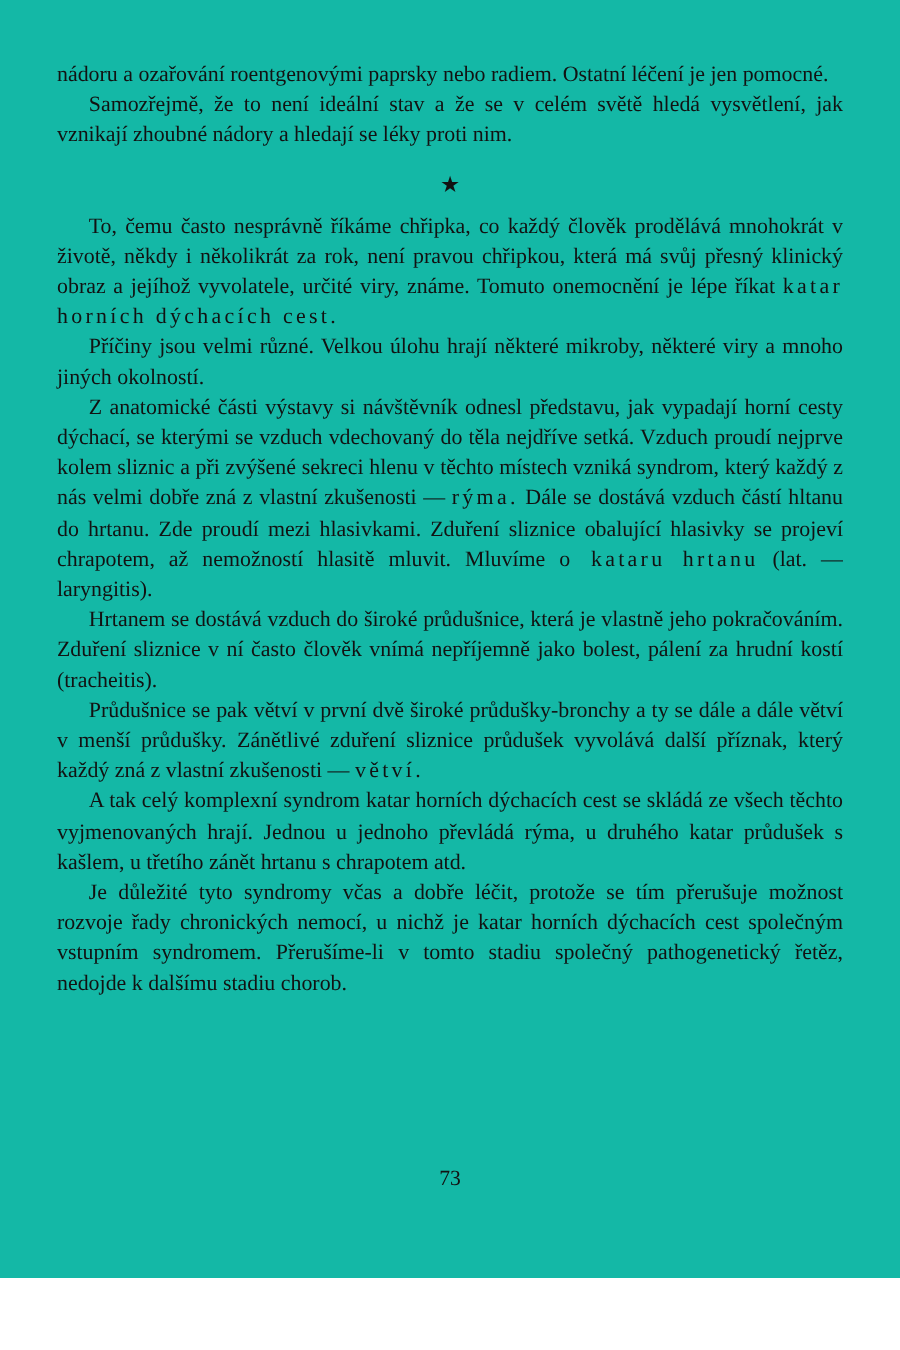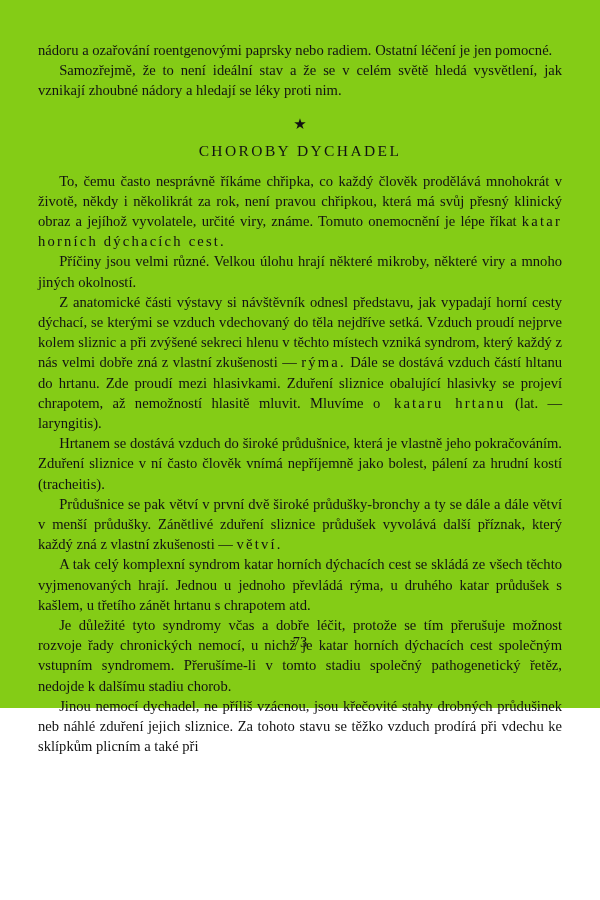--- a/index.html
+++ b/index.html
@@ -10,22 +10,22 @@
   body {
     width: 600px;
     height: 900px;
     overflow: hidden;
     font-family: "Liberation Serif", serif;
     color: #141414;
   }
   .page {
     position: relative;
     width: 600px;
-    height: 708px;
-    background: #84cc16;
+    height: 852px;
+    background: #14b8a6;
     box-sizing: border-box;
     padding: 40px 38px 0 38px;
   }
   .textblock {
     font-size: 14.6px;
     line-height: 20.2px;
     text-align: justify;
     text-justify: inter-word;
     color: #121212;
   }
@@ -71,36 +71,34 @@
 <div class="page">
 
   <div class="textblock">
 
     <p class="para noindent">nádoru a ozařování roentgenovými paprsky nebo radiem. Ostatní léčení je jen pomocné.</p>
 
     <p class="para">Samozřejmě, že to není ideální stav a že se v celém světě hledá vysvětlení, jak vznikají zhoubné nádory a hledají se léky proti nim.</p>
 
     <div class="star">★</div>
 
-    <div class="section-heading">CHOROBY DYCHADEL</div>
 
     <p class="para"><span>To, čemu často nesprávně říkáme chřipka, co každý člověk prodělává mnohokrát v životě, někdy i několikrát za rok, není pravou chřipkou, která má svůj přesný klinický obraz a jejíhož vyvolatele, určité viry, známe. Tomuto onemocnění je lépe říkat </span><span class="spaced">katar  horních  dýchacích  cest.</span></p>
 
     <p class="para">Příčiny jsou velmi různé. Velkou úlohu hrají některé mikroby, některé viry a mnoho jiných okolností.</p>
 
     <p class="para"><span>Z anatomické části výstavy si návštěvník odnesl představu, jak vypadají horní cesty dýchací, se kterými se vzduch vdechovaný do těla nejdříve setká. Vzduch proudí nejprve kolem sliznic a při zvýšené sekreci hlenu v těchto místech vzniká syndrom, který každý z nás velmi dobře zná z vlastní zkušenosti — </span><span class="spaced">rýma.</span><span> Dále se dostává vzduch částí hltanu do hrtanu. Zde proudí mezi hlasivkami. Zduření sliznice obalující hlasivky se projeví chrapotem, až nemožností hlasitě mluvit. Mluvíme </span><span class="spaced">o kataru hrtanu</span><span> (lat. — laryngitis).</span></p>
 
     <p class="para">Hrtanem se dostává vzduch do široké průdušnice, která je vlastně jeho pokračováním. Zduření sliznice v ní často člověk vnímá nepříjemně jako bolest, pálení za hrudní kostí (tracheitis).</p>
 
     <p class="para"><span>Průdušnice se pak větví v první dvě široké průdušky-bronchy a ty se dále a dále větví v menší průdušky. Zánětlivé zduření sliznice průdušek vyvolává další příznak, který každý zná z vlastní zkušenosti — </span><span class="spaced">větví.</span></p>
 
 
     <p class="para">A tak celý komplexní syndrom katar horních dýchacích cest se skládá ze všech těchto vyjmenovaných hrají. Jednou u jednoho převládá rýma, u druhého katar průdušek s kašlem, u třetího zánět hrtanu s chrapotem atd.</p>
 
     <p class="para">Je důležité tyto syndromy včas a dobře léčit, protože se tím přerušuje možnost rozvoje řady chronických nemocí, u nichž je katar horních dýchacích cest společným vstupním syndromem. Přerušíme-li v tomto stadiu společný pathogenetický řetěz, nedojde k dalšímu stadiu chorob.</p>
 
-    <p class="para">Jinou nemocí dychadel, ne příliš vzácnou, jsou křečovité stahy drobných průdušinek neb náhlé zduření jejich sliznice. Za tohoto stavu se těžko vzduch prodírá při vdechu ke sklípkům plicním a také při</p>
 
   </div>
 
   <div class="pagenum">73</div>
 
 </div>
 
 </body></html>

